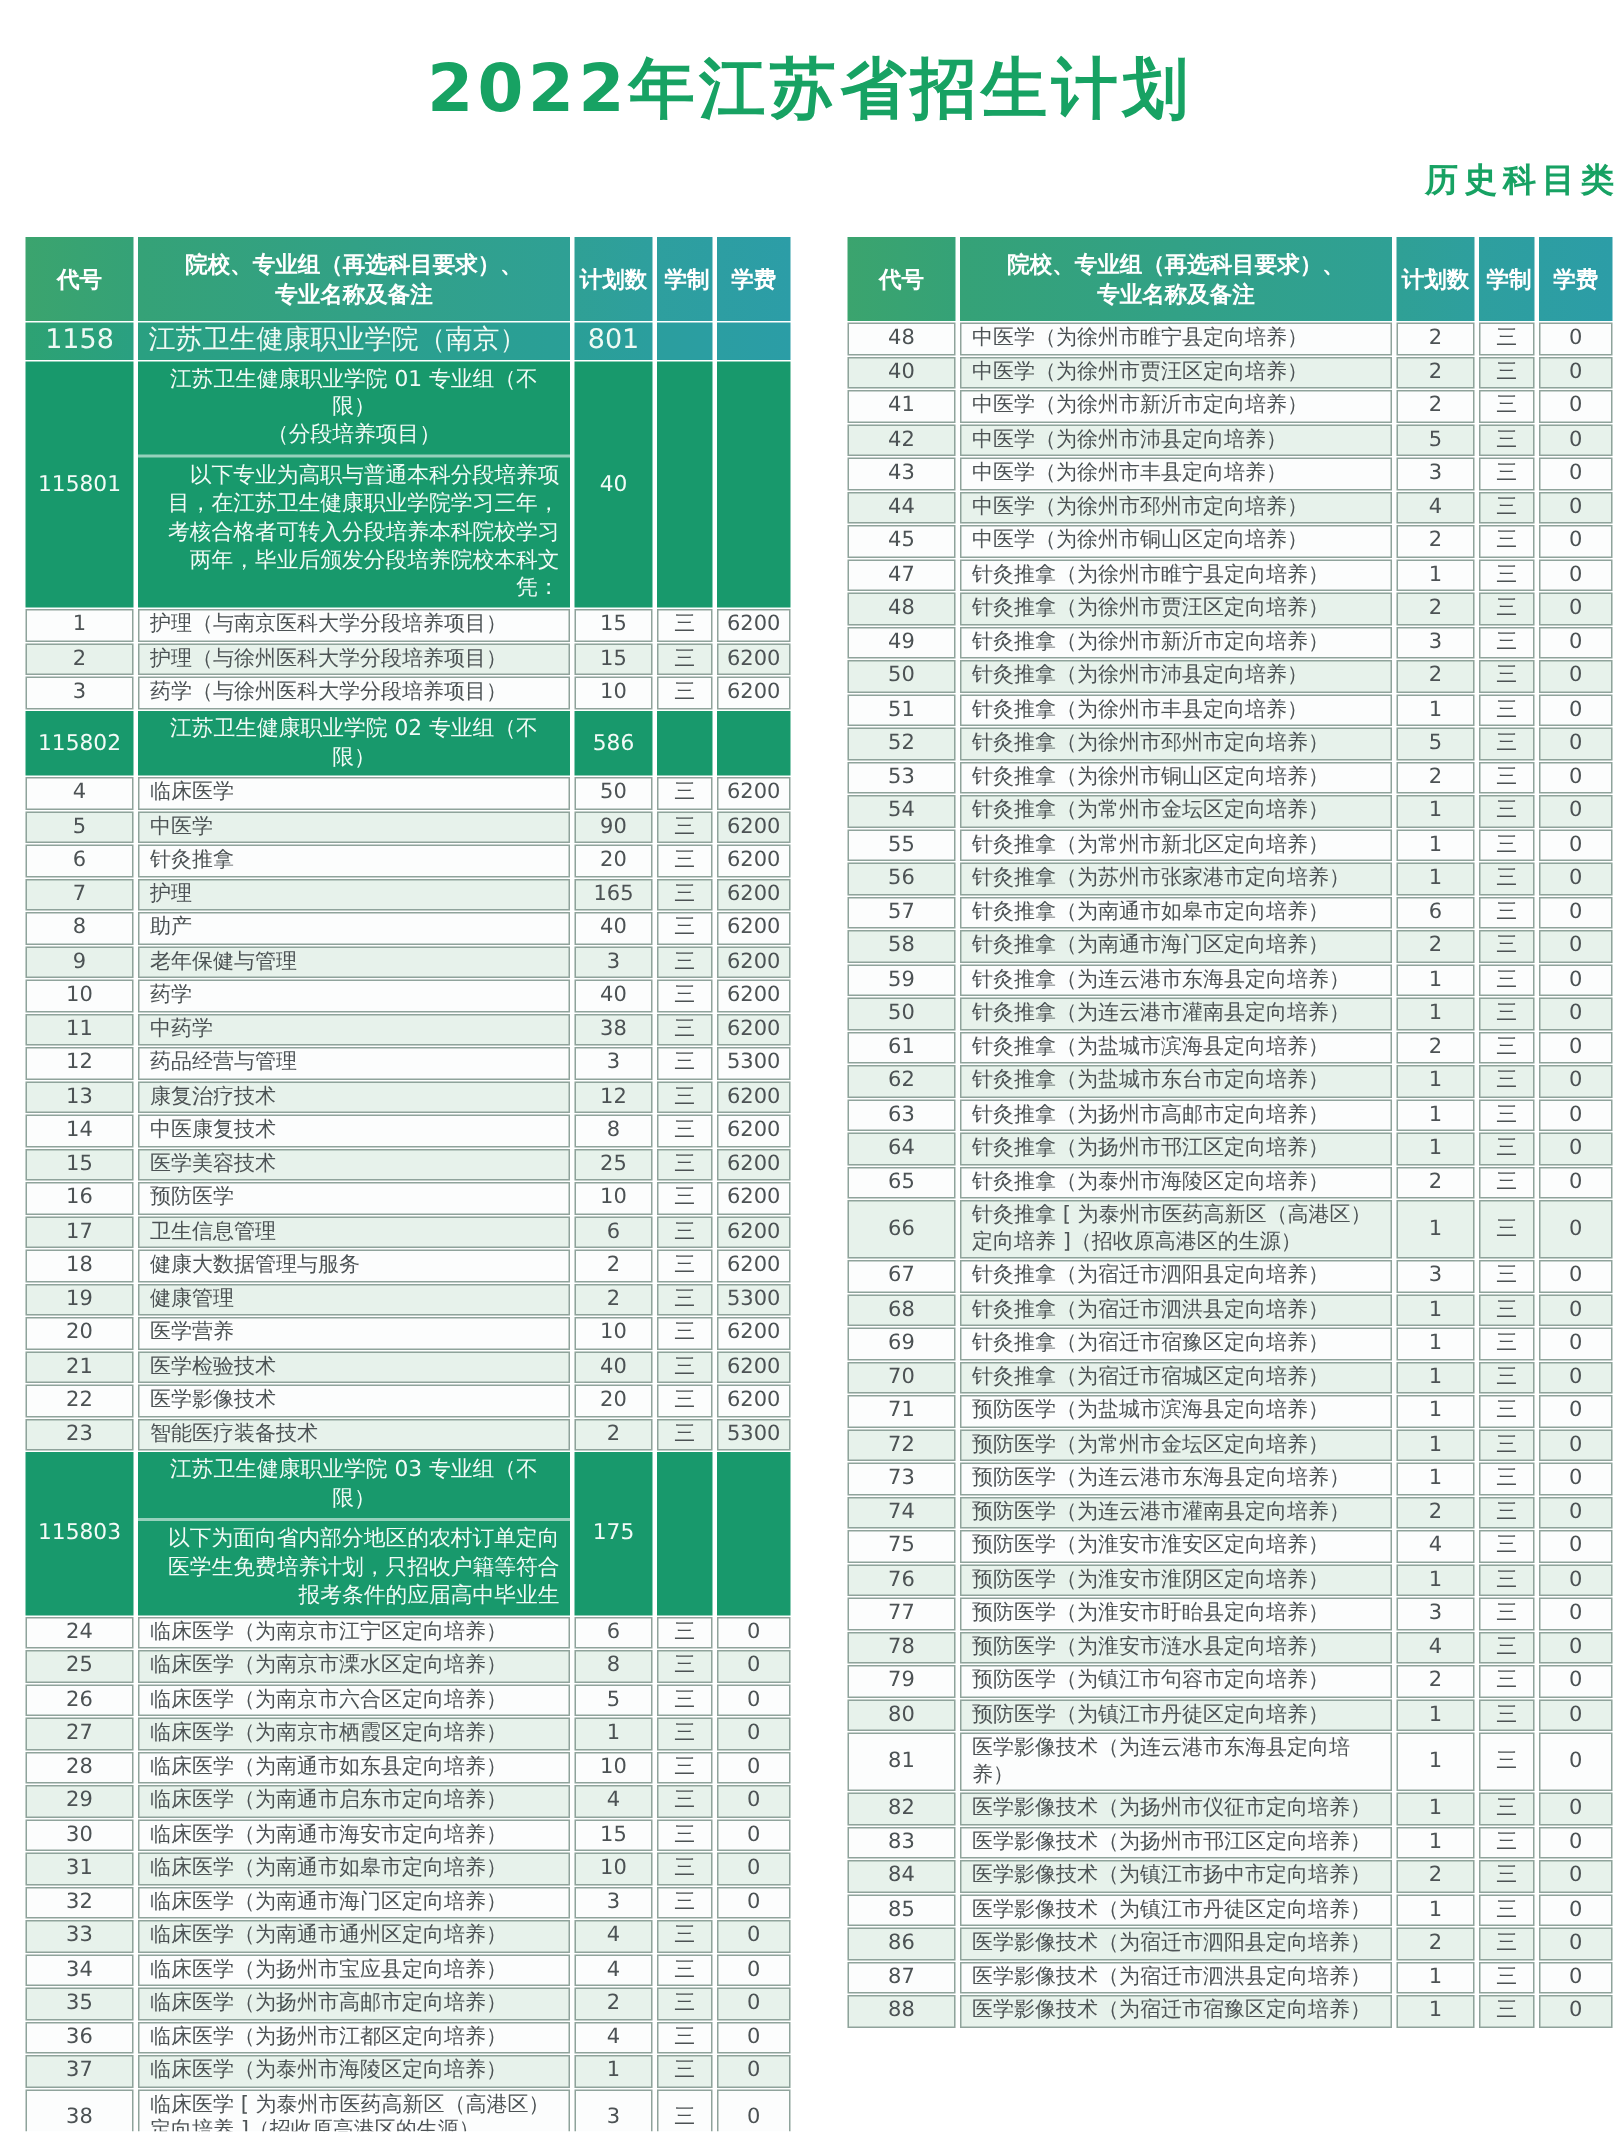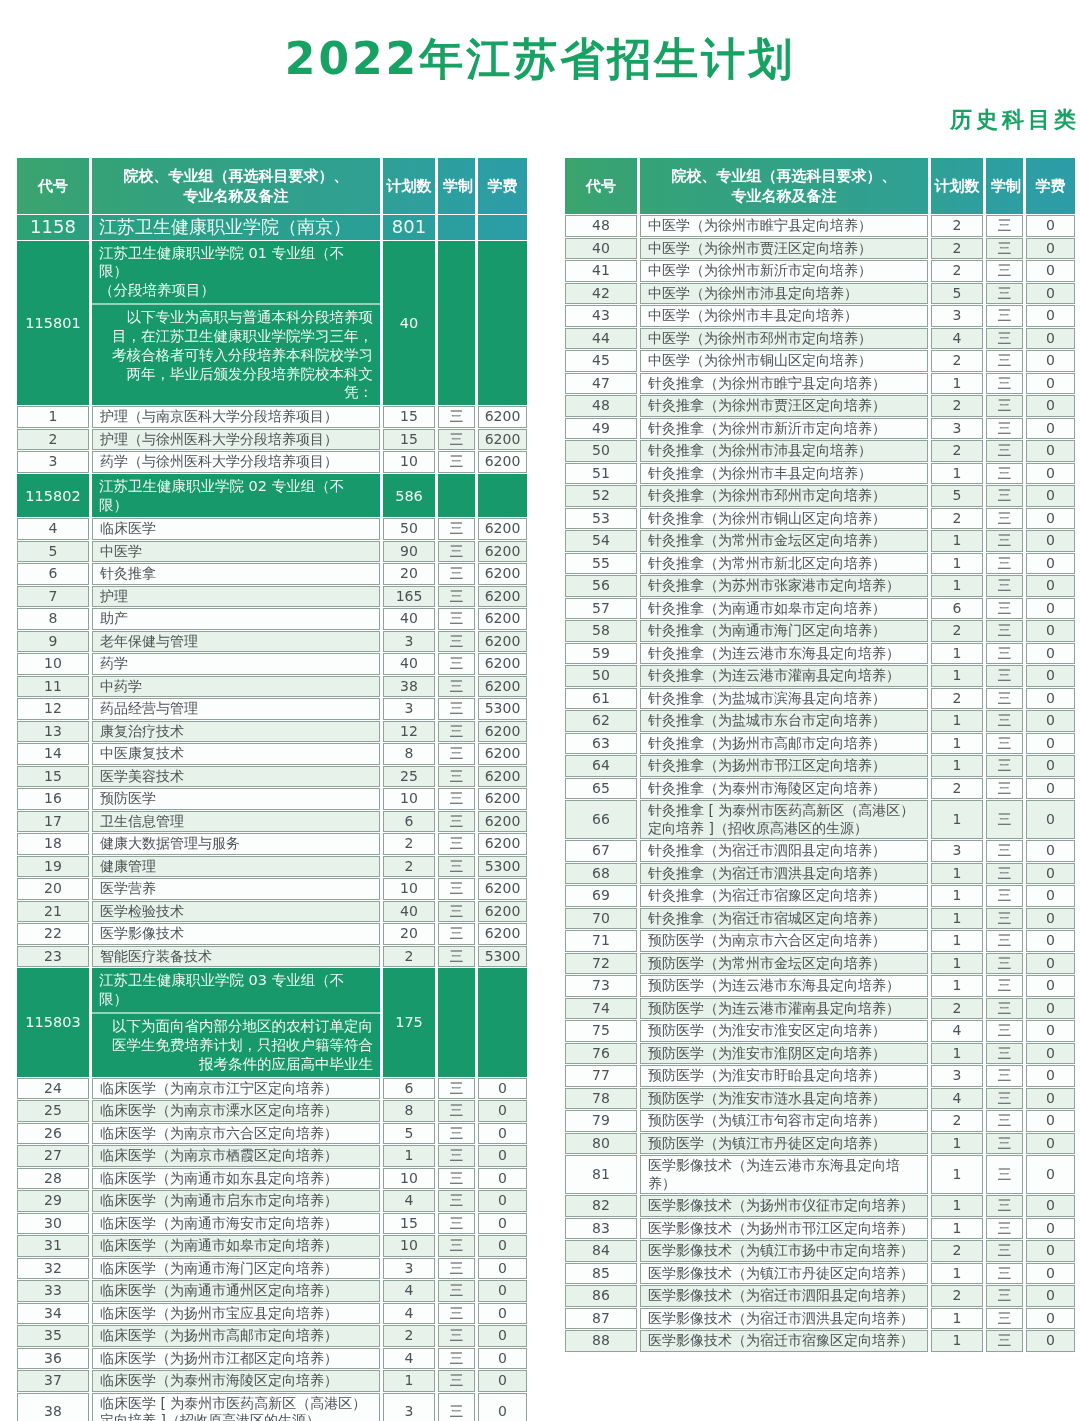--- a/index.html
+++ b/index.html
@@ -52,21 +52,21 @@
   
   td.s{border:none;color:#eefaf4;font-size:18px;}
   .s.c0{background:linear-gradient(90deg,var(--school-row-left,#2da273),#2aa081);}
   .s.c1{background:linear-gradient(90deg,#2aa081,#2a9f97);}
   .s.c2{background:linear-gradient(90deg,#2a9f97,#2b9e9e);margin-top:16px;}
   .s.c3{background:linear-gradient(90deg,#2b9e9e,#2b9ea2);}
   .s.c4{background:linear-gradient(90deg,#2b9ea2,var(--school-row-right,#2b9da6));}
   
   td.g{background:var(--group-green,#18996c);border:none;color:#f2fbf7;font-size:14.5px;}
   td.g.name{padding:0;}
-  .grp-title{padding:3px 7px;text-align:left;white-space:pre-line;line-height:1.3;}
+  .grp-title{padding:3px 7px;text-align:center;white-space:pre-line;line-height:1.3;}
   .grp-note{
     padding:3px 7px;text-align:right;white-space:pre-line;line-height:1.3;
     border-top:2px solid rgba(255,255,255,0.55);
   }
 </style>
 </head>
 <body>
 
 <div class="page">
   <div class="title">2022年江苏省招生计划</div>
@@ -622,21 +622,21 @@
           </tr>
           <tr>
             <td class="r1">70</td>
             <td class="r1 name">针灸推拿（为宿迁市宿城区定向培养）</td>
             <td class="r1">1</td>
             <td class="r1">三</td>
             <td class="r1">0</td>
           </tr>
           <tr>
             <td class="r0">71</td>
-            <td class="r0 name">预防医学（为南京市六合区定向培养）</td>
+            <td class="r0 name">预防医学（为盐城市滨海县定向培养）</td>
             <td class="r0">1</td>
             <td class="r0">三</td>
             <td class="r0">0</td>
           </tr>
           <tr>
             <td class="r1">72</td>
             <td class="r1 name">预防医学（为常州市金坛区定向培养）</td>
             <td class="r1">1</td>
             <td class="r1">三</td>
             <td class="r1">0</td>

